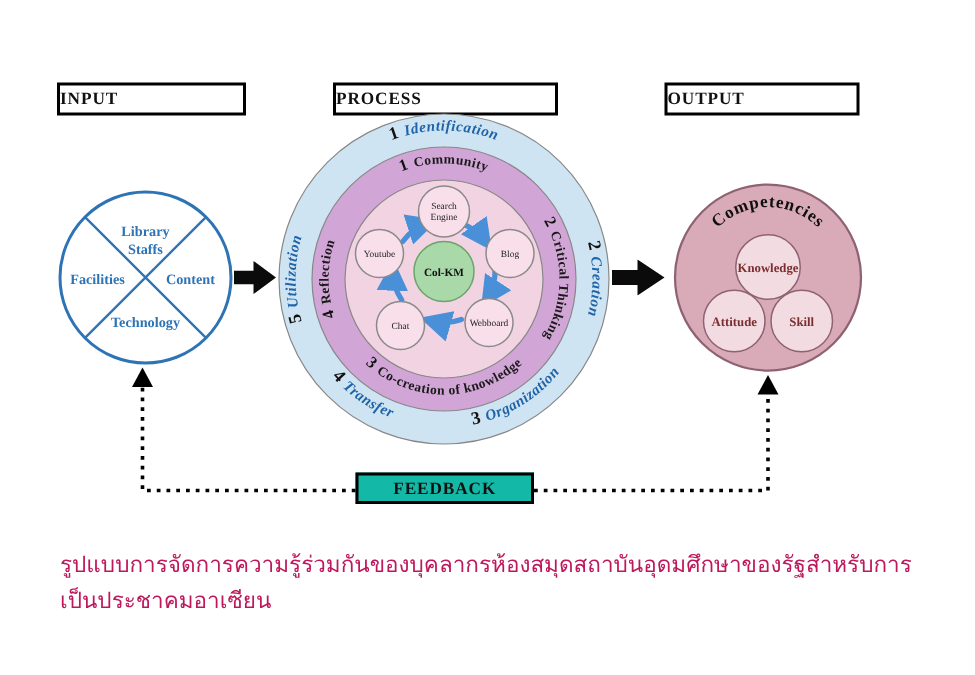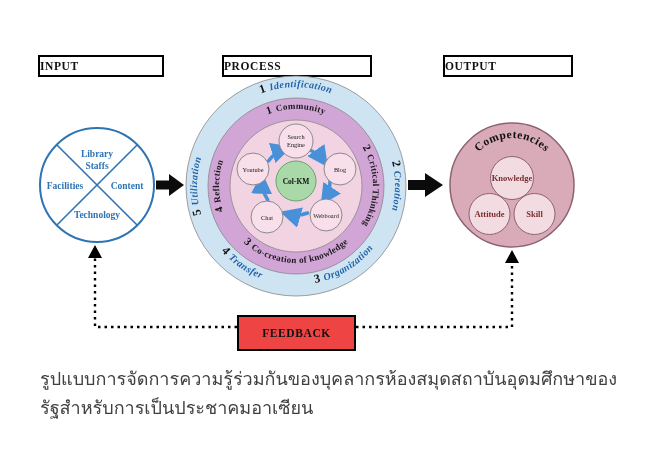--- a/index.html
+++ b/index.html
@@ -6,28 +6,28 @@
   html,body { width:650px; height:450px; background:#fff; }
   body { font-family:"Liberation Serif", serif; color:#111; }
   .canvas { position:relative; width:650px; height:450px; background:#fff; overflow:hidden; }
   .abs { position:absolute; }
   .hdr-box {
     position:absolute; height:22px; border:2px solid #000; background:#fff;
     display:flex; align-items:center; 
     font-weight:bold; font-size:11.5px; letter-spacing:0.6px;
   }
   .feedback-box {
-    position:absolute; left:237px; top:315px; width:119px; height:36px;
-    border:2px solid #000; background:#ef4444;
+    position:absolute; left:237px; top:315px; width:119px; height:21px;
+    border:2px solid #000; background:#14b8a6;
     display:flex; align-items:center; justify-content:center;
     font-weight:bold; font-size:11.5px; letter-spacing:0.6px;
   }
   .caption {
     position:absolute; left:40px; top:364px; width:580px;
-    font-size:18px; color:#404040;
+    font-size:15px; color:#be185d;
     font-family:"Liberation Serif","DejaVu Sans",serif;
   }
   svg text { font-family:"Liberation Serif", serif; }
   .num-o { font-size:12px; font-weight:bold; fill:#111; }
   .lbl-o { font-size:10px; font-weight:bold; font-style:italic; fill:#1f63a8; letter-spacing:0.4px; }
   .num-i { font-size:11px; font-weight:bold; fill:#111; }
   .lbl-i { font-size:9px; font-weight:bold; fill:#1a1a1a; letter-spacing:0.3px; }
   .tool-t { font-size:6.3px; fill:#222; text-anchor:middle; }
   .core-t { font-size:7.5px; font-weight:bold; fill:#111; text-anchor:middle; }
   .in-t  { font-size:9.5px; font-weight:bold; fill:#2e74b5; text-anchor:middle; }

